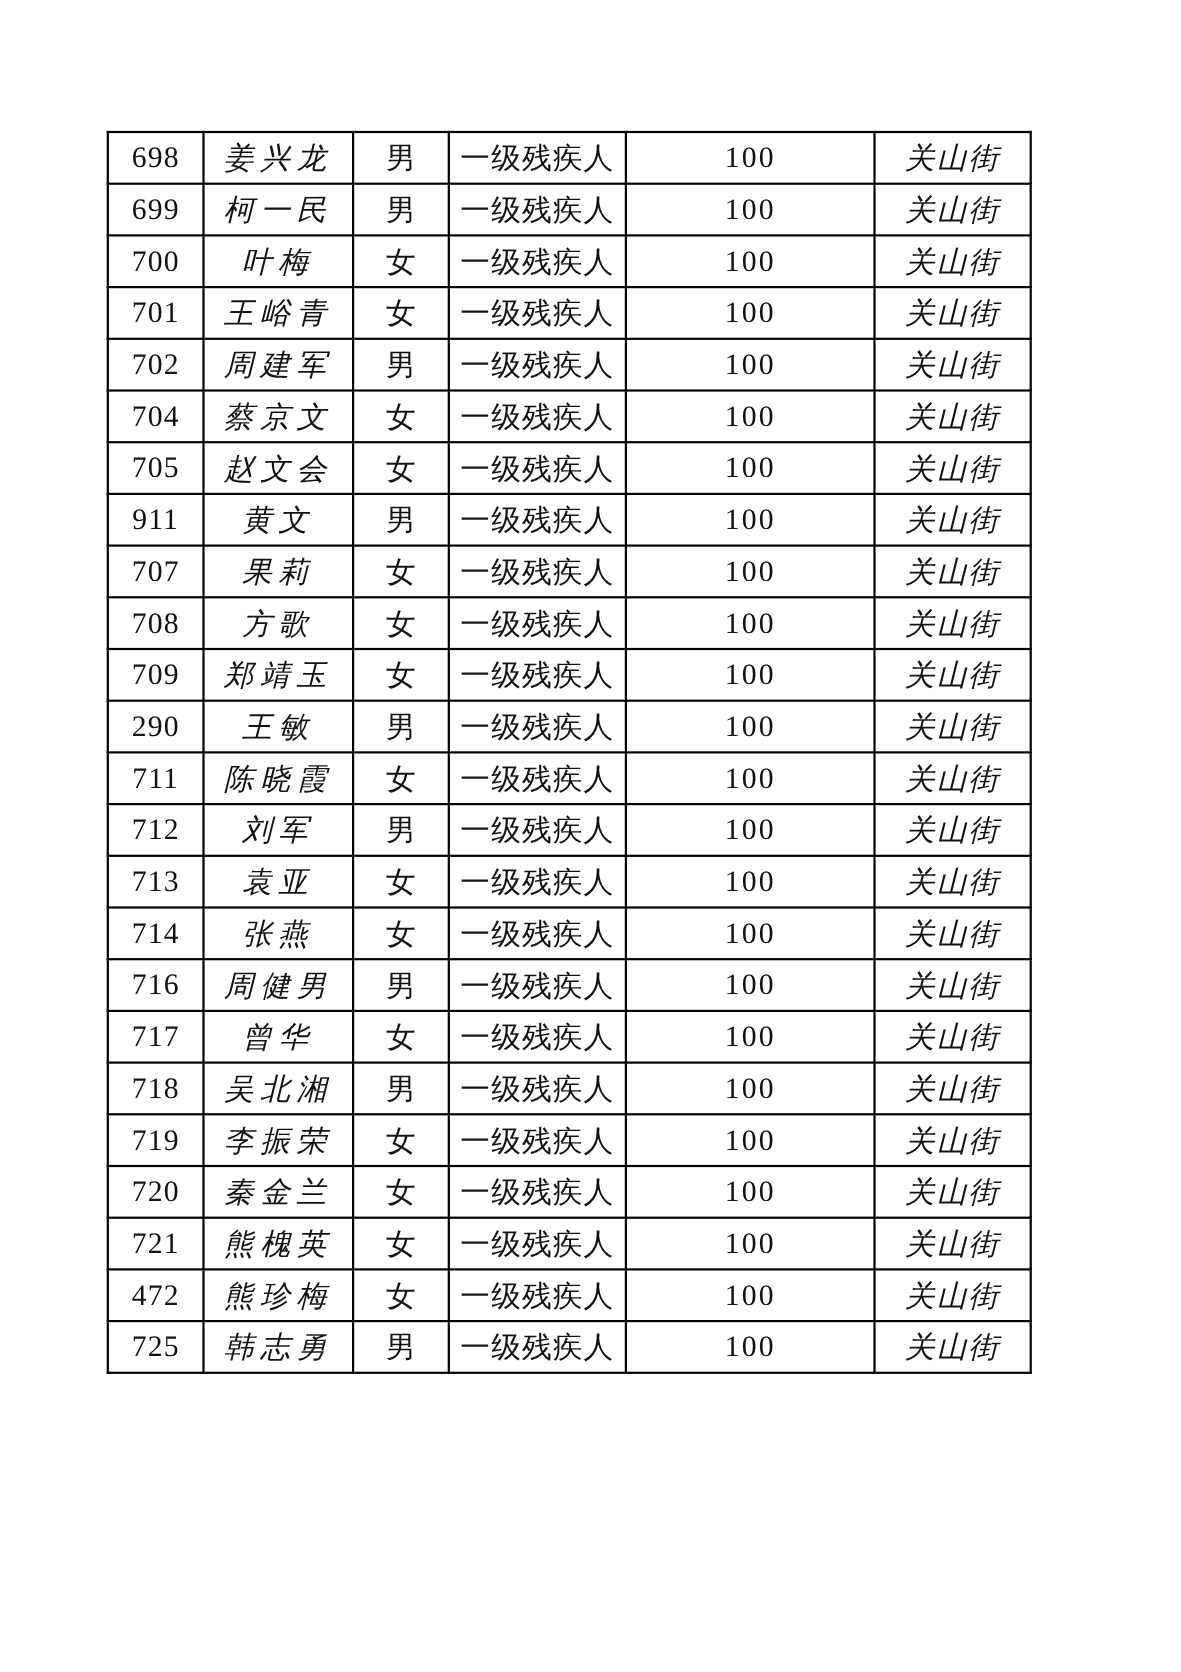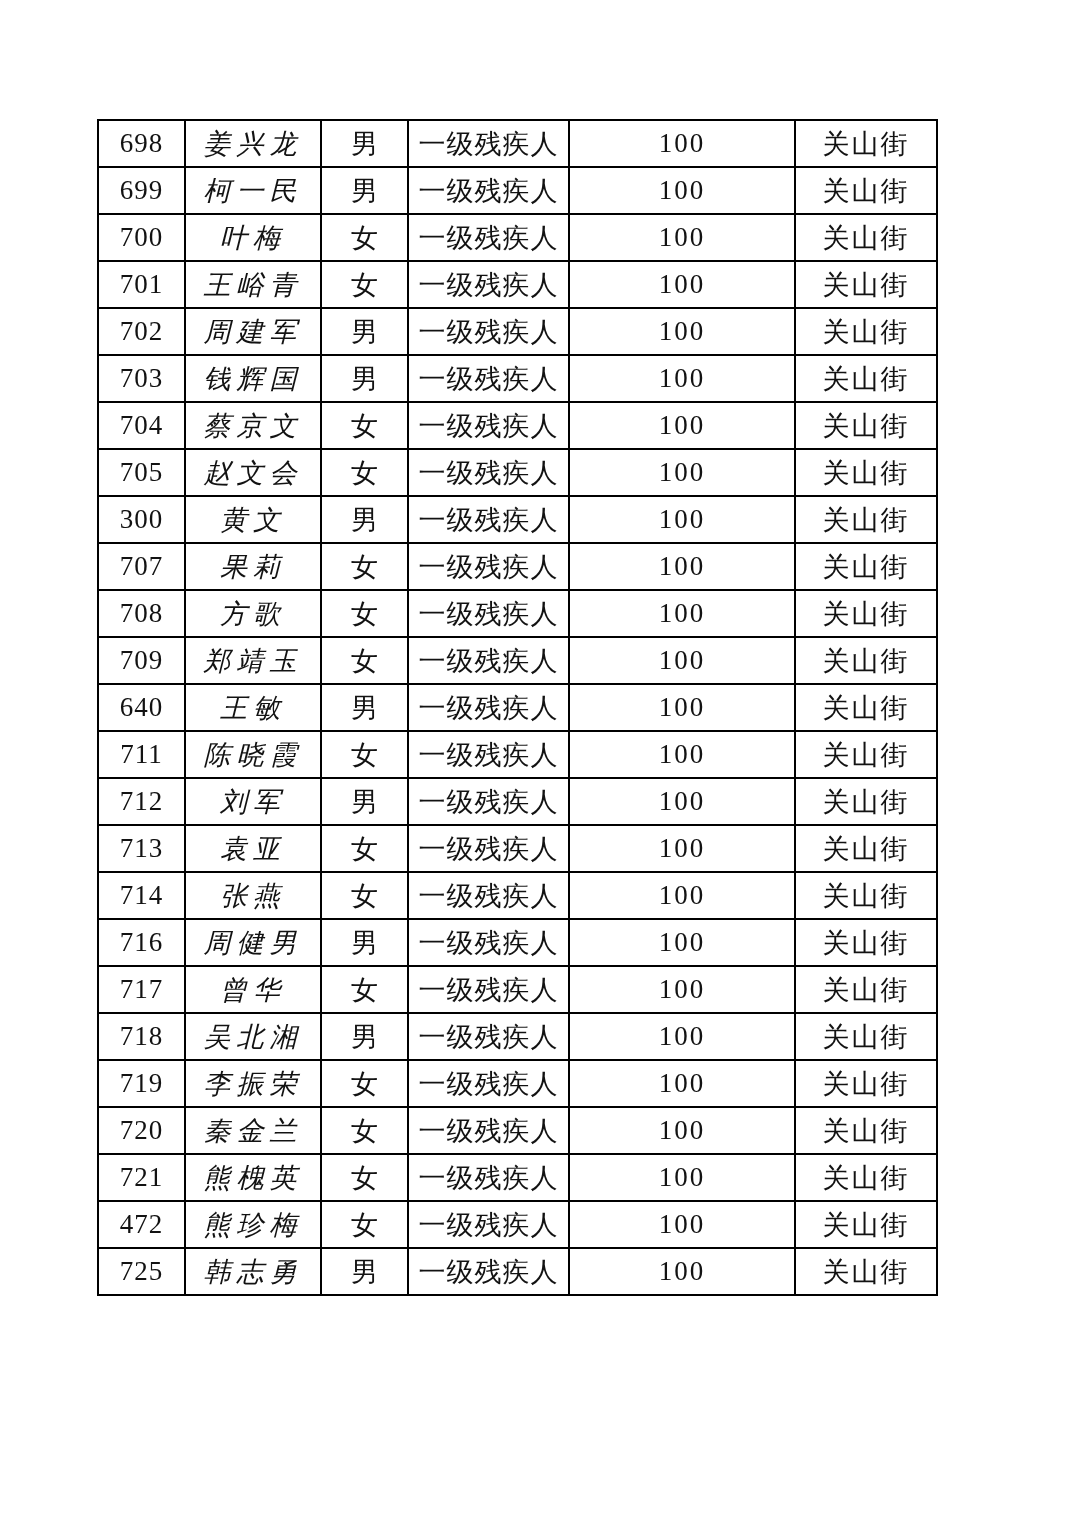--- a/index.html
+++ b/index.html
@@ -40,21 +40,21 @@
     color: #121212;
     padding: 0;
     overflow: hidden;
     white-space: nowrap;
   }
   td.col-no { letter-spacing: 1px; padding-left: 1px; }
   td.col-name { letter-spacing: 6px; padding-left: 6px; font-style: italic; }
   td.col-gender { letter-spacing: 0; }
   td.col-category { letter-spacing: 1px; padding-left: 1px; }
   td.col-amount { letter-spacing: 2px; padding-left: 2px; }
-  td.col-street { letter-spacing: 2px; padding-left: 2px; }
+  td.col-street { letter-spacing: 2px; padding-left: 2px; font-style: italic; }
 </style>
 </head>
 <body>
 
 <div class="page">
   <table class="roster">
     <colgroup>
         <col style="width: 87px;">
         <col style="width: 136px;">
         <col style="width: 87px;">
@@ -97,45 +97,37 @@
         </tr>
         <tr>
           <td class="col-no">702</td>
           <td class="col-name">周建军</td>
           <td class="col-gender">男</td>
           <td class="col-category">一级残疾人</td>
           <td class="col-amount">100</td>
           <td class="col-street">关山街</td>
         </tr>
         <tr>
-          <td class="col-no">703</td>
-          <td class="col-name">钱辉国</td>
-          <td class="col-gender">男</td>
-          <td class="col-category">一级残疾人</td>
-          <td class="col-amount">100</td>
-          <td class="col-street">关山街</td>
-        </tr>
-        <tr>
           <td class="col-no">704</td>
           <td class="col-name">蔡京文</td>
           <td class="col-gender">女</td>
           <td class="col-category">一级残疾人</td>
           <td class="col-amount">100</td>
           <td class="col-street">关山街</td>
         </tr>
         <tr>
           <td class="col-no">705</td>
           <td class="col-name">赵文会</td>
           <td class="col-gender">女</td>
           <td class="col-category">一级残疾人</td>
           <td class="col-amount">100</td>
           <td class="col-street">关山街</td>
         </tr>
         <tr>
-          <td class="col-no">300</td>
+          <td class="col-no">911</td>
           <td class="col-name">黄文</td>
           <td class="col-gender">男</td>
           <td class="col-category">一级残疾人</td>
           <td class="col-amount">100</td>
           <td class="col-street">关山街</td>
         </tr>
         <tr>
           <td class="col-no">707</td>
           <td class="col-name">果莉</td>
           <td class="col-gender">女</td>
@@ -153,21 +145,21 @@
         </tr>
         <tr>
           <td class="col-no">709</td>
           <td class="col-name">郑靖玉</td>
           <td class="col-gender">女</td>
           <td class="col-category">一级残疾人</td>
           <td class="col-amount">100</td>
           <td class="col-street">关山街</td>
         </tr>
         <tr>
-          <td class="col-no">640</td>
+          <td class="col-no">290</td>
           <td class="col-name">王敏</td>
           <td class="col-gender">男</td>
           <td class="col-category">一级残疾人</td>
           <td class="col-amount">100</td>
           <td class="col-street">关山街</td>
         </tr>
         <tr>
           <td class="col-no">711</td>
           <td class="col-name">陈晓霞</td>
           <td class="col-gender">女</td>

